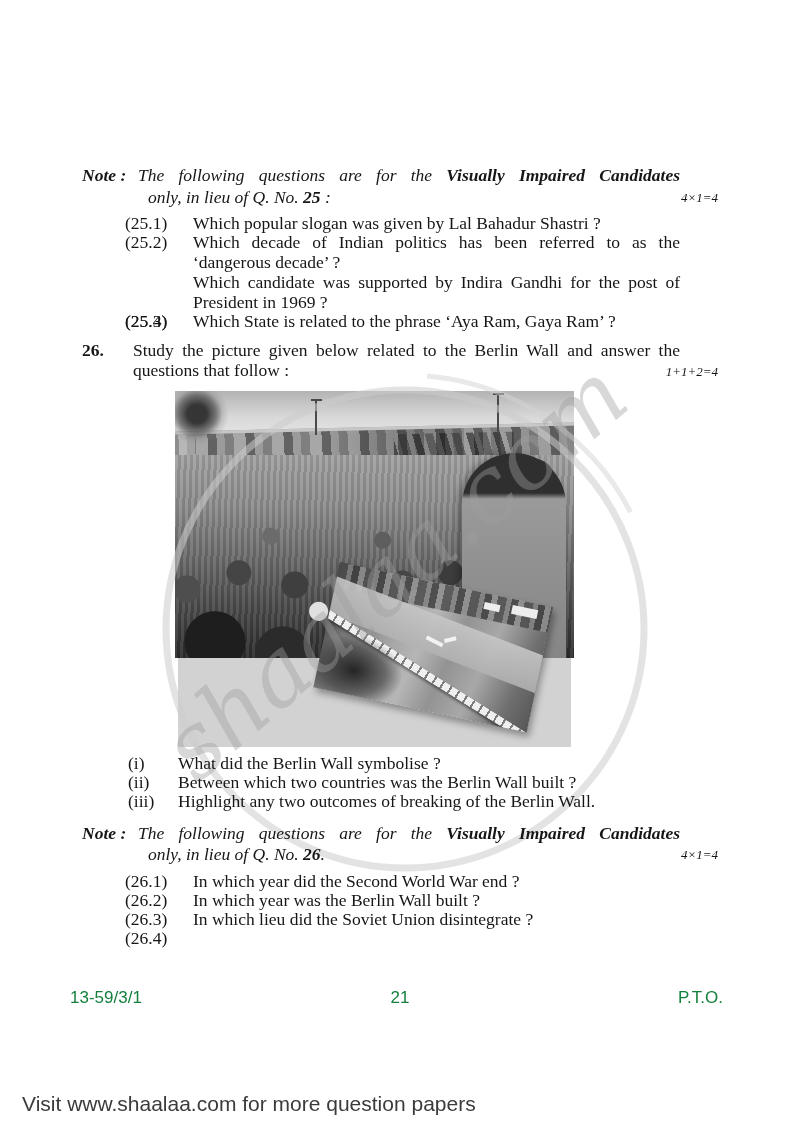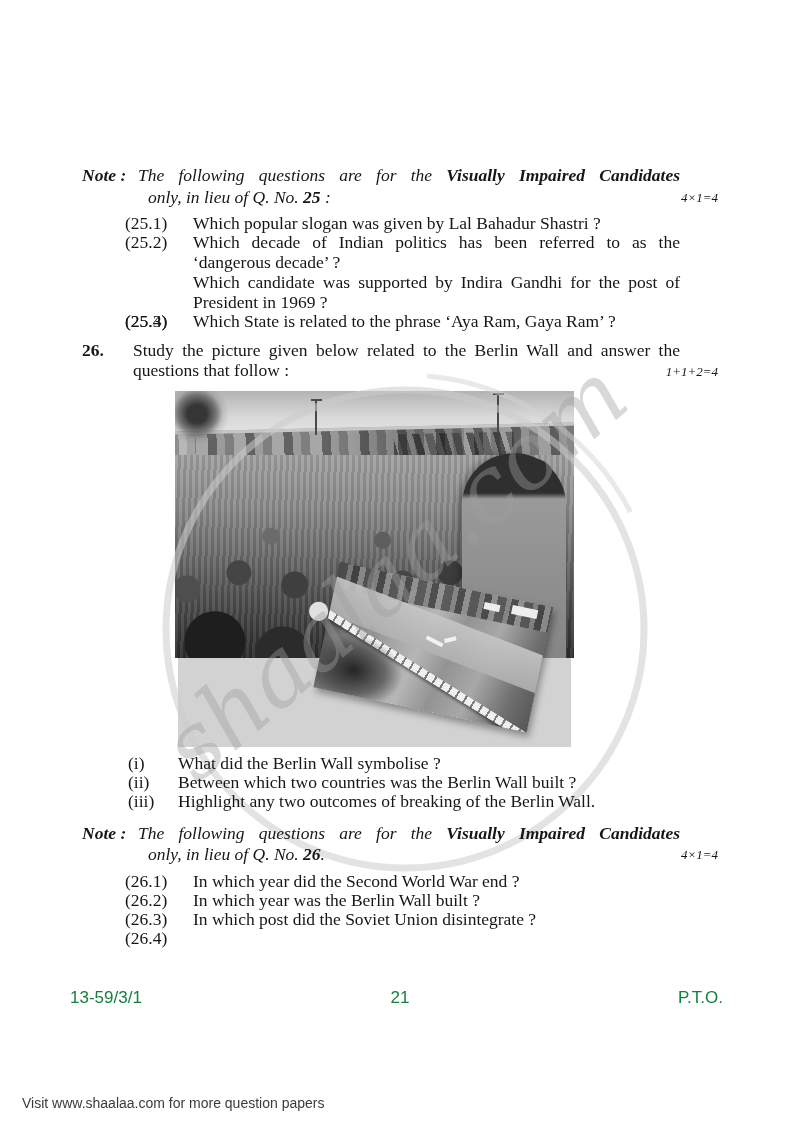--- a/index.html
+++ b/index.html
@@ -67,21 +67,21 @@
     background:repeating-linear-gradient(90deg,#efefef 0 7px,#7d7d7d 7px 9px); box-shadow:0 2px 3px rgba(0,0,0,.45); }
   .pi-dark { position:absolute; left:-6%; bottom:-8%; width:45%; height:55%;
     background:radial-gradient(closest-side, rgba(25,25,25,.9), rgba(50,50,50,.55) 65%, transparent); }
   .pi-arrow1 { position:absolute; left:46%; top:44%; width:18px; height:4px; background:#f2f2f2; transform:rotate(15deg); }
   .pi-arrow2 { position:absolute; left:54%; top:40%; width:12px; height:4px; background:#f2f2f2; transform:rotate(-25deg); }
 
   
   .watermark { position:absolute; left:0; top:0; z-index:5; pointer-events:none; }
 
   .footer-row { font-size:17px; color:#15803d; }
-  .promo { font-family:"Liberation Sans","DejaVu Sans",sans-serif; font-size:14px; color:#3b3b3b; }
+  .promo { font-family:"Liberation Sans","DejaVu Sans",sans-serif; font-size:21px; color:#3b3b3b; }
 </style>
 </head>
 <body>
 
 <div class="sheet">
 
   <div class="txt it b" style="left:82px; top:166px;">Note :</div>
   <div class="txt it jline" style="left:138px; top:166px; width:542px;"><span>The following questions are for the </span><span class="b">Visually Impaired Candidates</span></div>
   <div class="txt it" style="left:148px; top:188px;"><span>only, in lieu of Q. No. </span><span class="b">25</span><span> :</span></div>
   <div class="txt marks" style="top:188px;">4×1=4</div>
@@ -158,21 +158,21 @@
   <div class="txt it" style="left:148px; top:845px;"><span>only, in lieu of Q. No. </span><span class="b">26</span><span>.</span></div>
   <div class="txt marks" style="top:845px;">4×1=4</div>
 
   <div class="txt" style="left:125px; top:872px;">(26.1)</div>
   <div class="txt" style="left:193px; top:872px; width:487px;">In which year did the Second World War end ?</div>
 
   <div class="txt" style="left:125px; top:891px;">(26.2)</div>
   <div class="txt" style="left:193px; top:891px; width:487px;">In which year was the Berlin Wall built ?</div>
 
   <div class="txt" style="left:125px; top:910px;">(26.3)</div>
-  <div class="txt" style="left:193px; top:910px; width:487px;">In which post did the Soviet Union disintegrate ?</div>
+  <div class="txt" style="left:193px; top:910px; width:487px;">In which lieu did the Soviet Union disintegrate ?</div>
 
   <div class="txt" style="left:125px; top:929px;">(26.4)</div>
 
   <div class="txt sans footer-row" style="left:70px; top:988px;">13-59/3/1</div>
   <div class="txt sans footer-row" style="left:0; top:988px; width:800px; text-align:center;">21</div>
   <div class="txt sans footer-row" style="right:77px; top:988px;">P.T.O.</div>
 
   <div class="txt promo" style="left:22px; top:1094px;">Visit www.shaalaa.com for more question papers</div>
 
 </div>

